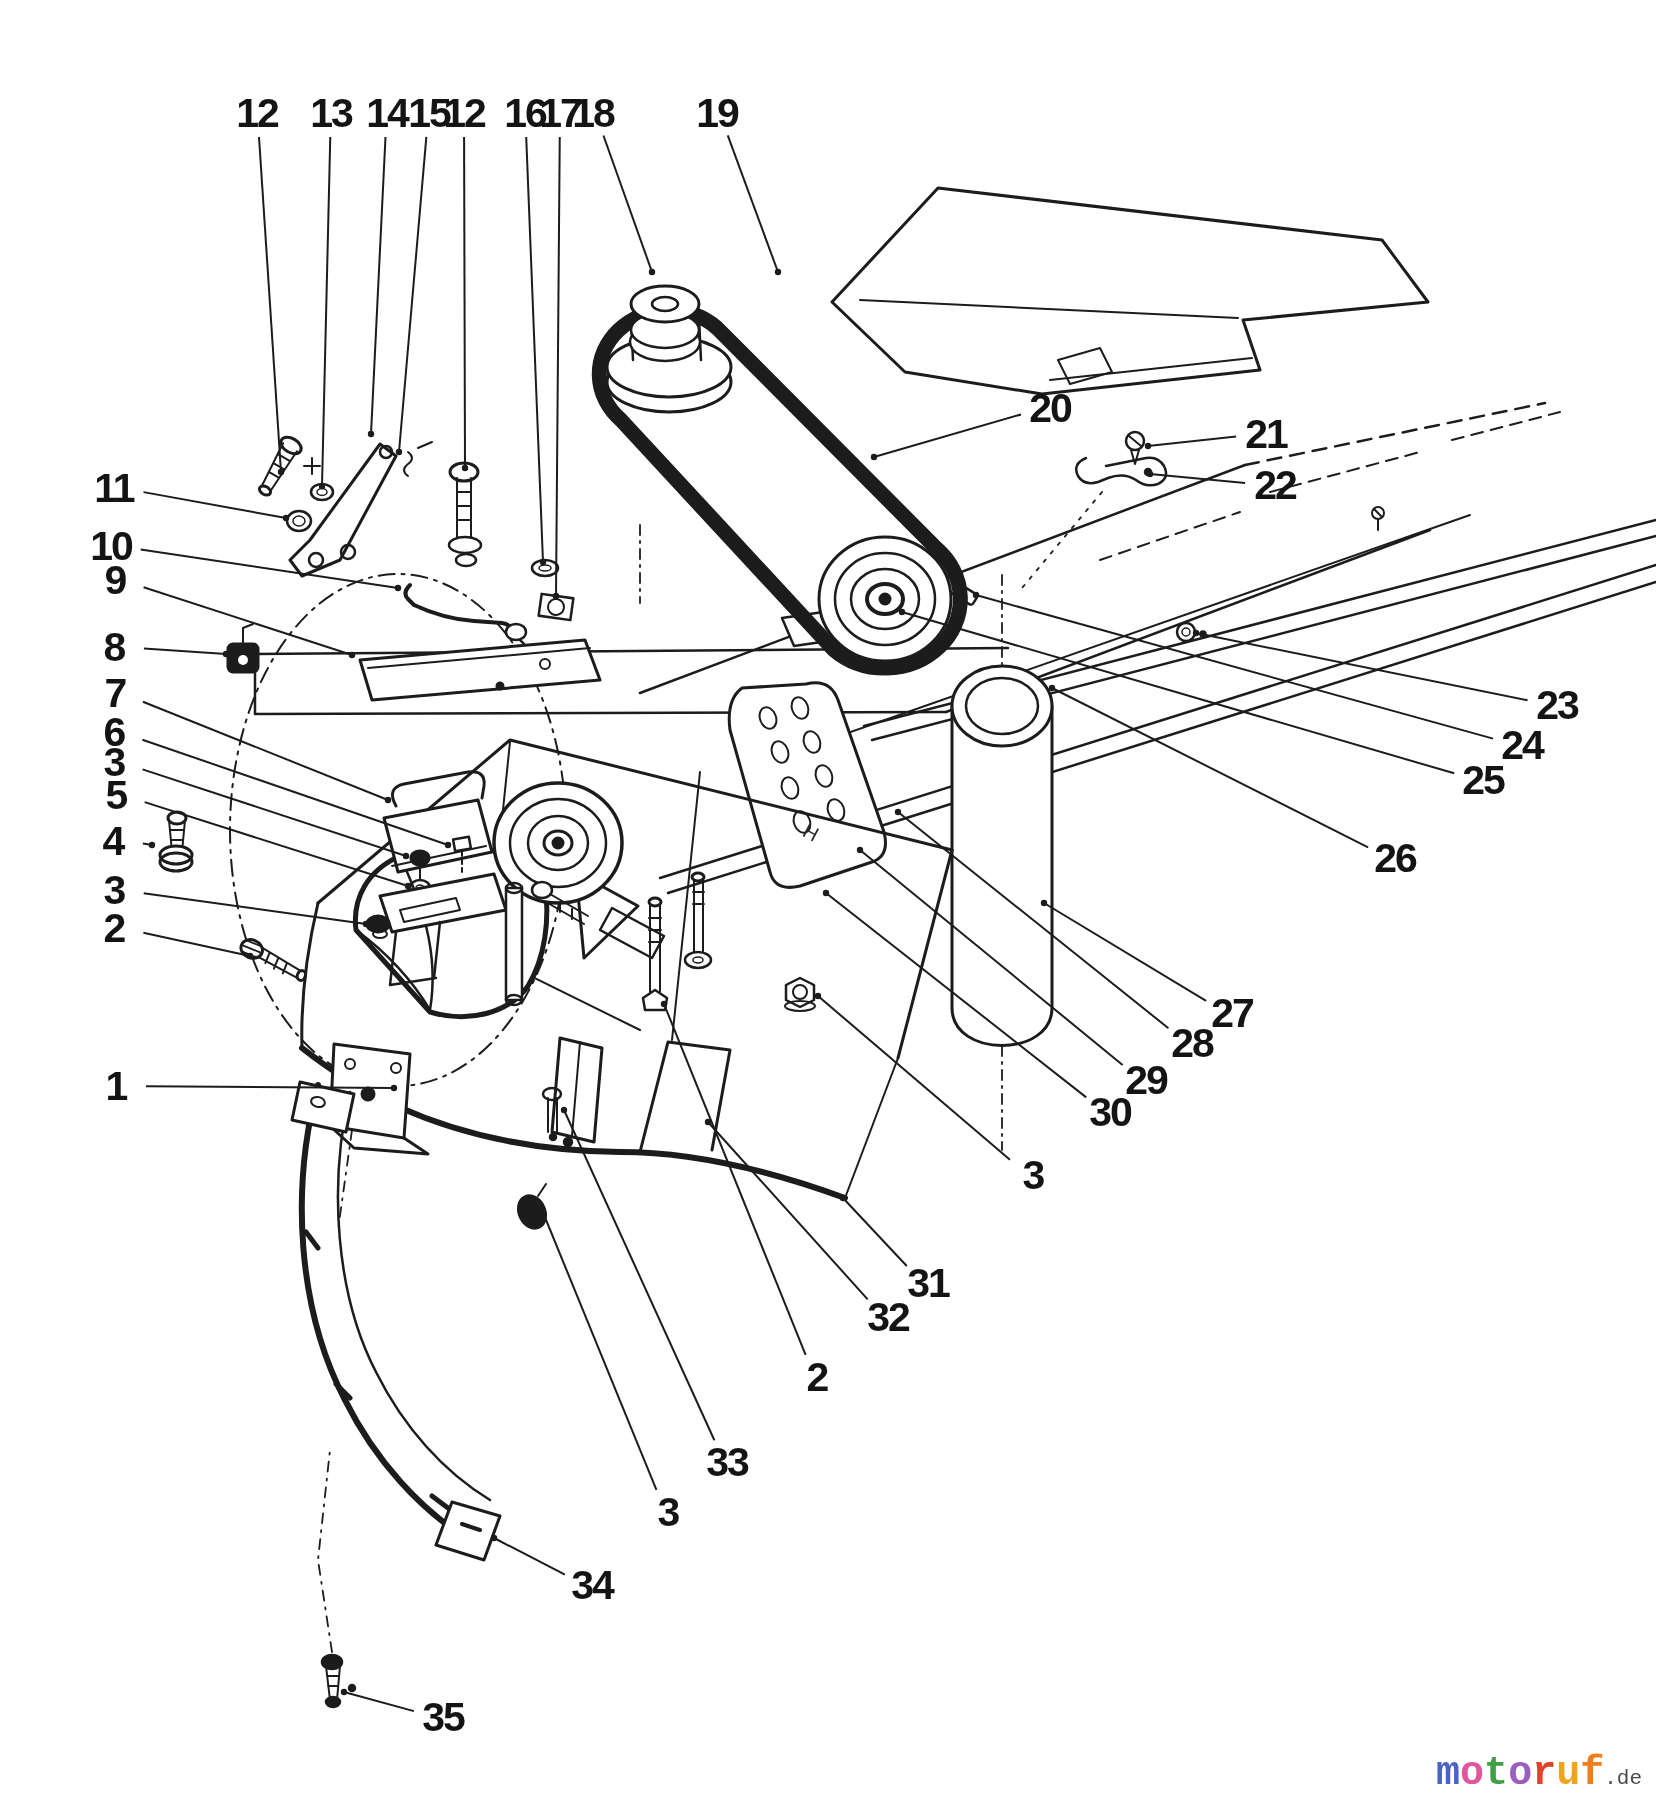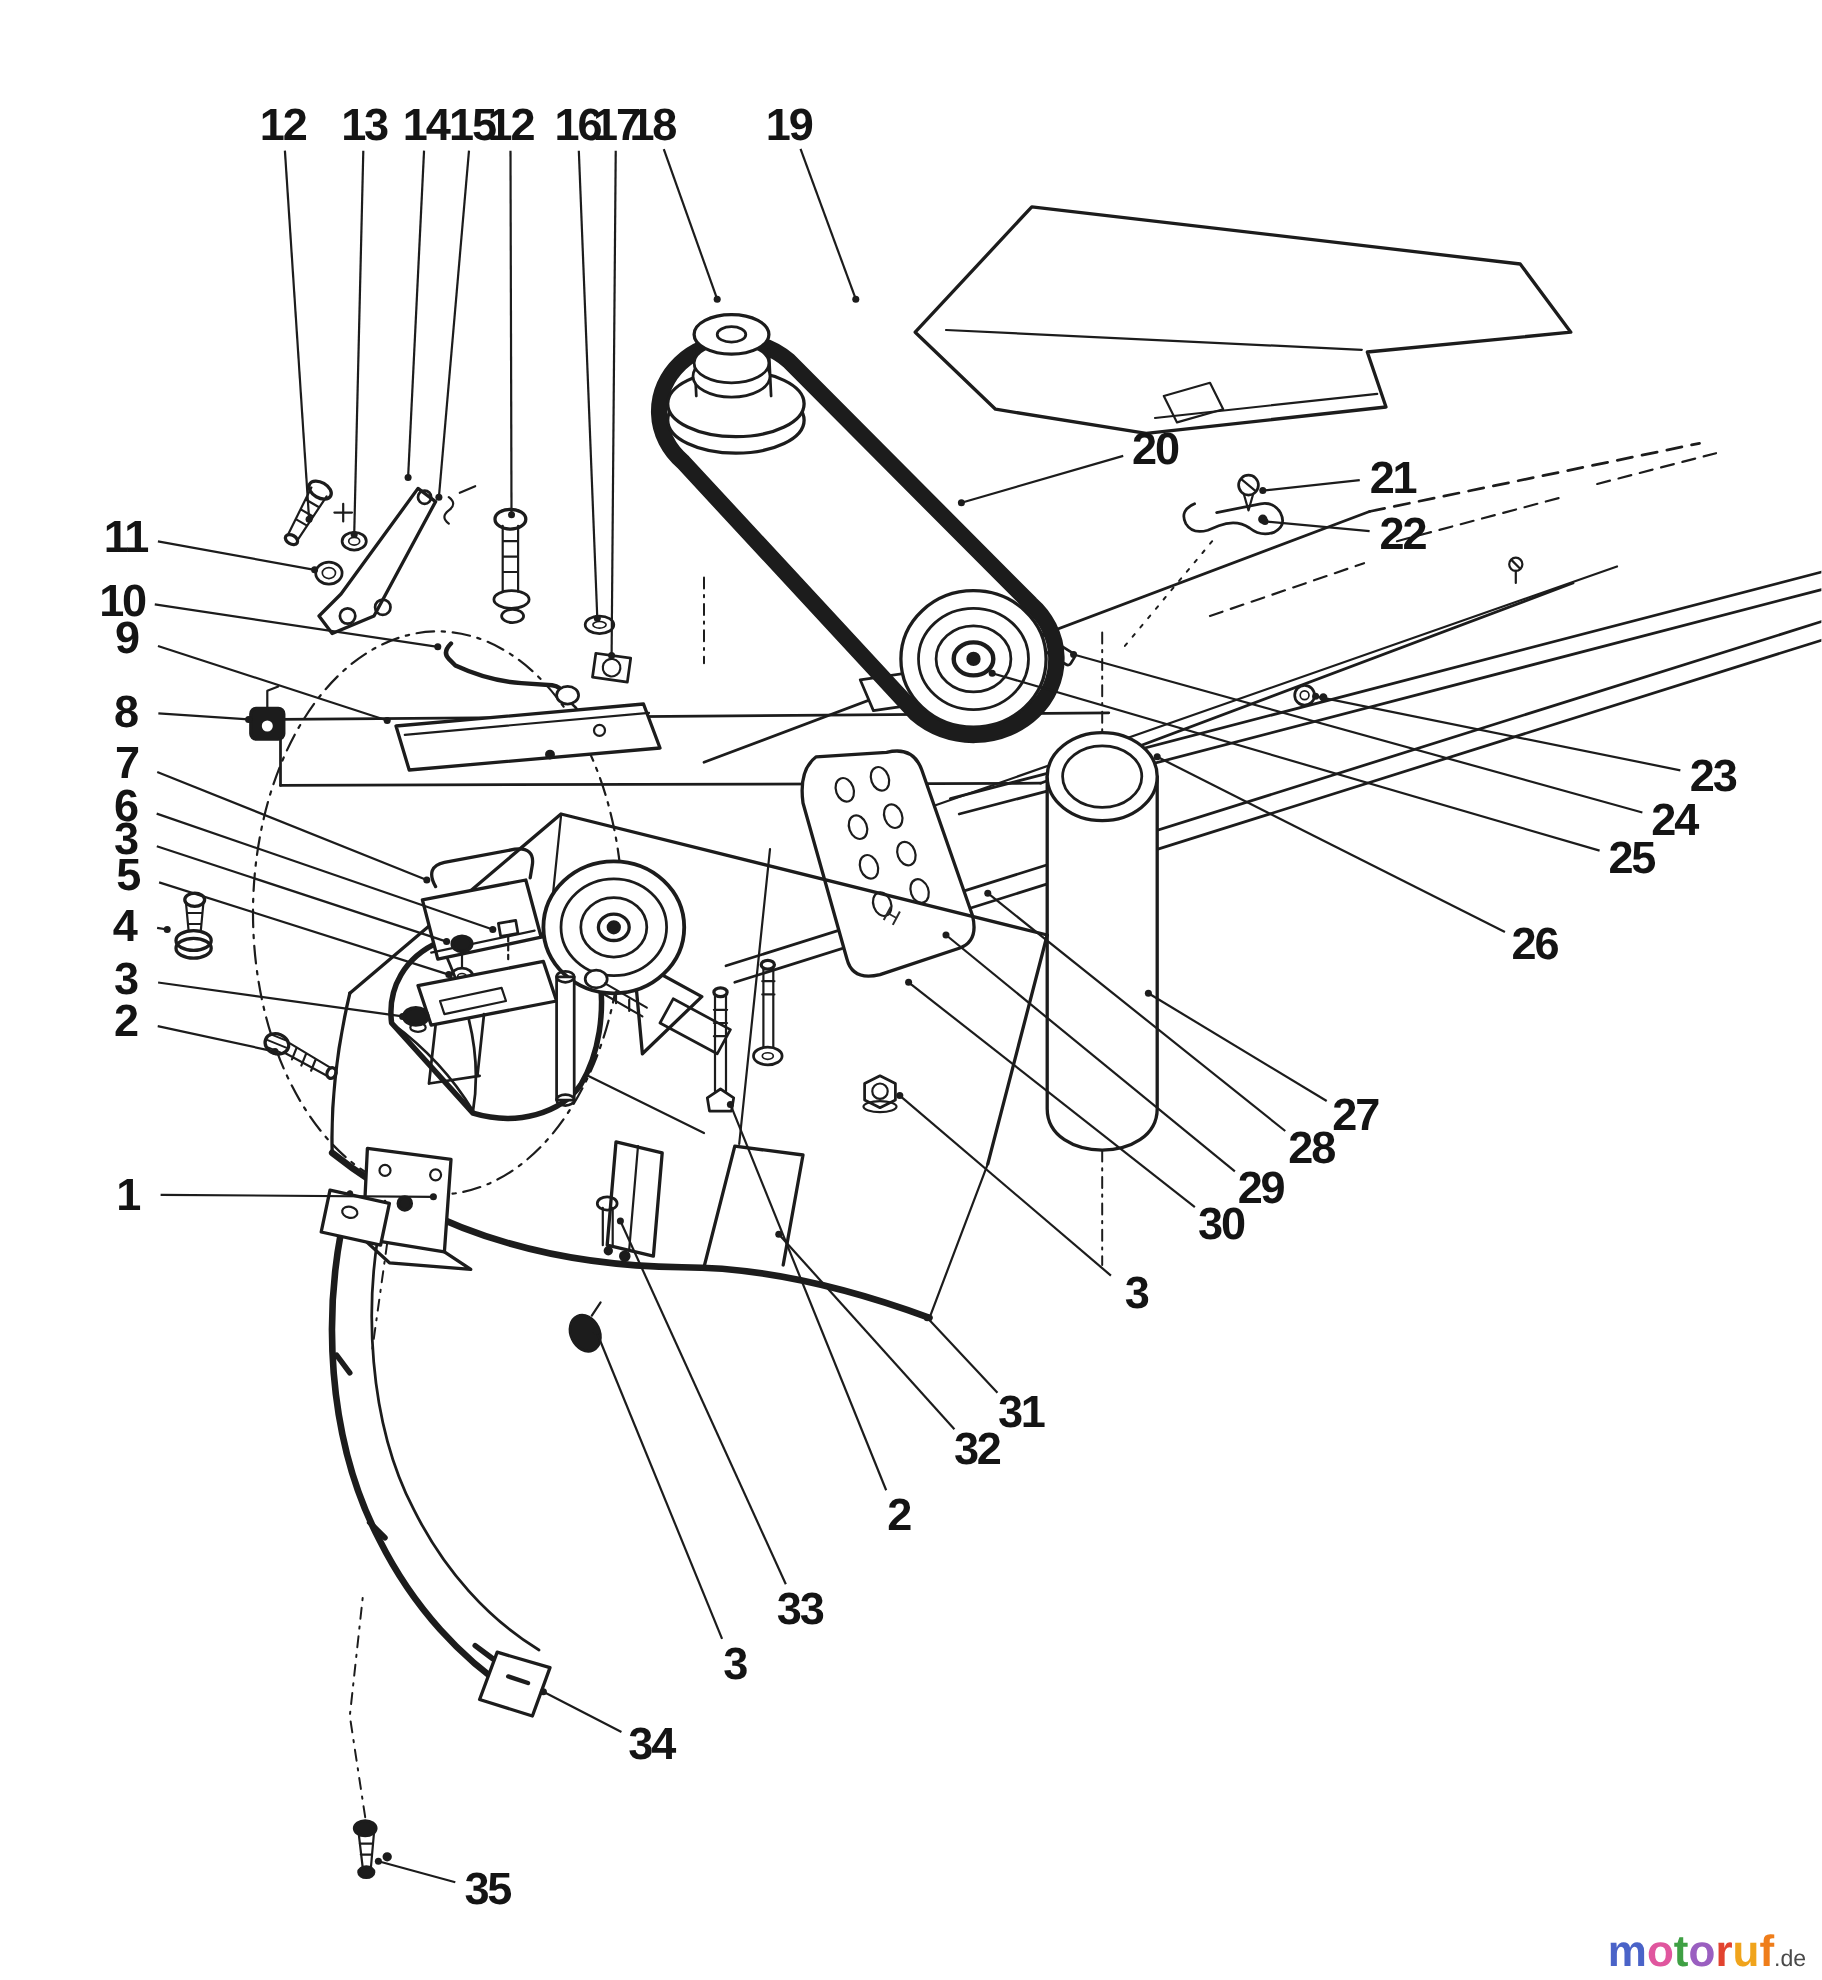--- a/index.html
+++ b/index.html
@@ -2,21 +2,21 @@
 <html><head>
 <meta charset="utf-8">
 <style>
   html,body{margin:0;padding:0;background:#fff;}
   .canvas{position:relative;width:1656px;height:1800px;background:#ffffff;overflow:hidden;
           font-family:"Liberation Sans",sans-serif;}
   svg{position:absolute;left:0;top:0;}
   .callout-num{font-family:"Liberation Sans",sans-serif;font-weight:700;font-size:41px;
                letter-spacing:-2px;fill:#141414;}
   .stamp{font-family:"Liberation Sans",sans-serif;font-size:20px;fill:#2a2a2a;}
-  .watermark{position:absolute;right:14px;bottom:6px;font-family:Liberation Sans, sans-serif;
+  .watermark{position:absolute;right:14px;bottom:6px;font-family:Liberation Mono, monospace;
              font-weight:700;font-size:40px;line-height:1;user-select:none;}
   .watermark .suffix{font-size:21px;font-weight:400;}
 </style>
 </head>
 <body>
 
 <div class="canvas">
 <svg width="1656" height="1800" viewBox="0 0 1656 1800">
   <g stroke="#1c1c1c" fill="none" stroke-linecap="round" stroke-linejoin="round">
 

